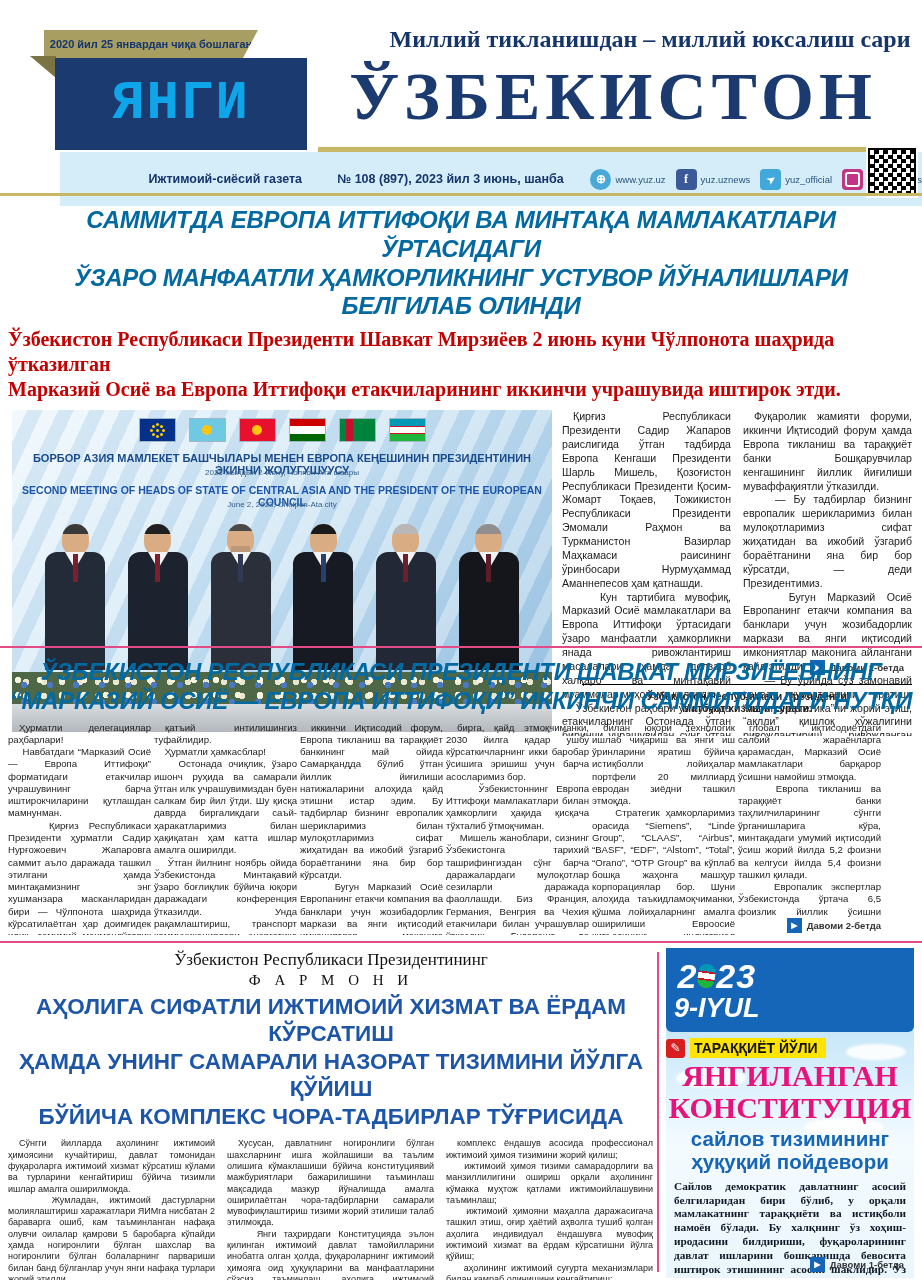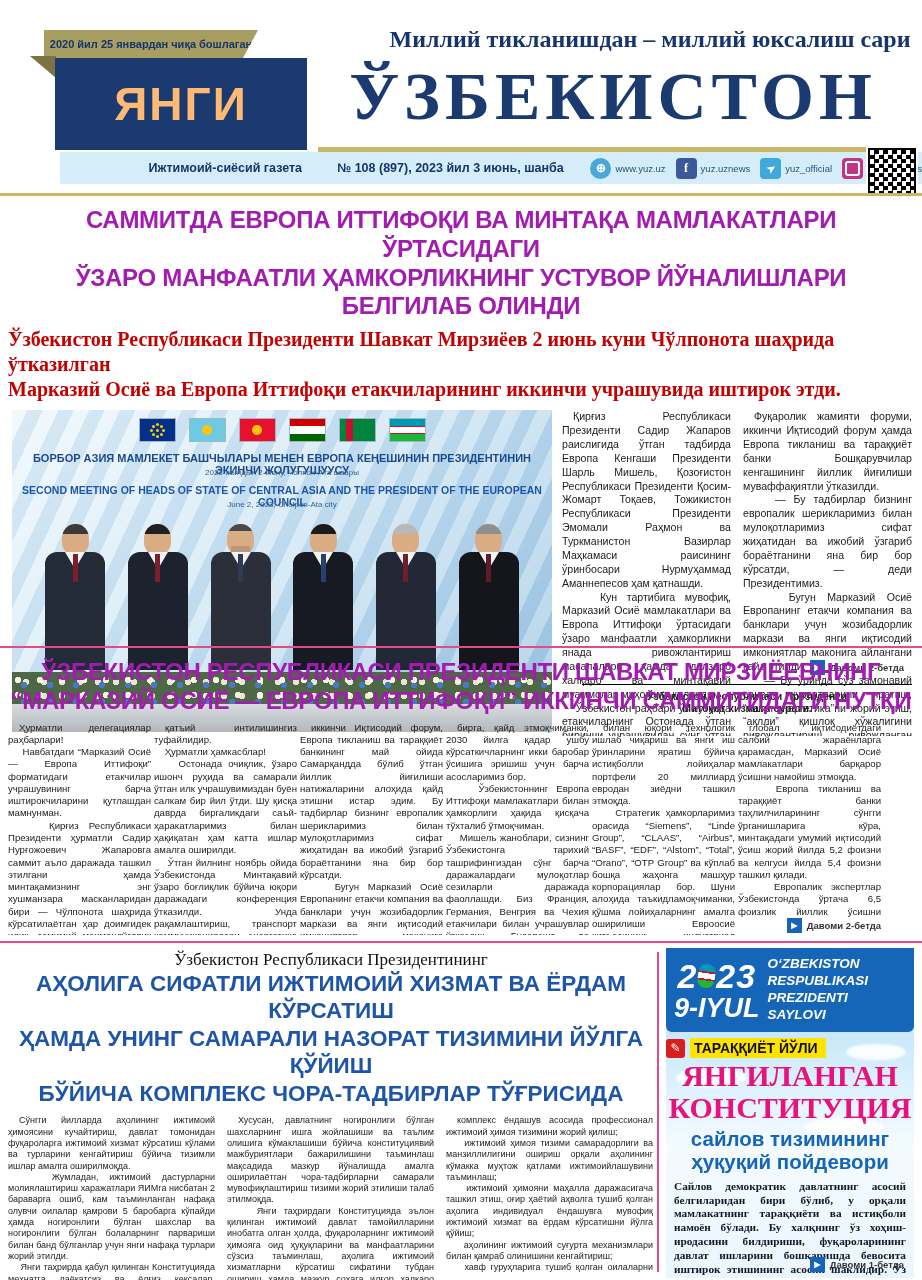--- a/index.html
+++ b/index.html
@@ -7,47 +7,47 @@
         font-family:"Liberation Sans",sans-serif;color:#1c1c1c;padding-left:48px;}
   
   .header{position:absolute;top:0;left:0;width:922px;height:196px;background:#fff;}
   .ribbon{position:absolute;left:44px;top:30px;width:214px;height:28px;background:#a89e62;
           clip-path:polygon(0 0,100% 0,93% 100%,0 100%);display:flex;align-items:center;justify-content:center;
           font-size:11px;font-weight:bold;color:#15356b;}
   .ribbon-fold{position:absolute;left:30px;top:56px;width:26px;height:22px;background:#7c7344;
           clip-path:polygon(100% 0,100% 100%,0 0);}
   .navy-box{position:absolute;left:55px;top:58px;width:252px;height:92px;background:#1b3a70;
           display:flex;align-items:center;justify-content:center;}
-  .m-left{color:#fdba74;font-family:Liberation Sans, sans-serif;font-weight:bold;font-size:46px;letter-spacing:2px;line-height:1;}
+  .m-left{color:#0ea5e9;font-family:Liberation Mono, monospace;font-weight:bold;font-size:54px;letter-spacing:2px;line-height:1;}
   .m-right{position:absolute;left:315px;top:62px;width:596px;text-align:center;color:#1b3a70;
           font-family:"Liberation Serif",serif;font-weight:bold;font-size:68px;letter-spacing:5px;line-height:1;}
   .tagline{position:absolute;left:388px;top:26px;width:524px;text-align:center;color:#15356b;
           font-family:"Liberation Serif",serif;font-size:24px;font-weight:bold;}
   .gold-underline{position:absolute;left:318px;top:147px;width:592px;height:5px;background:#c9b768;}
-  .info-bar{position:absolute;left:60px;top:152px;width:862px;height:32px;background:#d4edf9;
+  .info-bar{position:absolute;left:60px;top:152px;width:862px;height:54px;background:#d4edf9;
           display:flex;align-items:center;font-size:12.5px;color:#15356b;font-weight:bold;}
   .info-type{margin-left:70px;width:220px;text-align:center;}
   .info-issue{width:300px;text-align:center;}
   .socials{display:flex;align-items:center;gap:10px;margin-left:10px;}
   .social{display:flex;align-items:center;gap:4px;font-size:9.5px;font-weight:normal;color:#26547c;}
   .sicon{width:21px;height:21px;border-radius:4px;display:flex;align-items:center;justify-content:center;
          color:#fff;font-size:12px;font-weight:bold;}
   .sicon.globe{background:#4aa8d8;border-radius:50%;}
   .sicon.facebook{background:#3b5998;font-family:"Liberation Serif",serif;}
   .sicon.telegram{background:#41a8dc;}
   .sicon.telegram span{display:inline-block;transform:rotate(-35deg);font-size:10px;}
   .sicon.instagram{background:#c13584;}
   .sicon.instagram i{display:block;width:11px;height:11px;border:2px solid #fff;border-radius:3px;}
   .qr{position:absolute;right:6px;top:-4px;width:44px;height:44px;background:
       repeating-conic-gradient(#000 0% 25%,#fff 0% 50%) 0 0/9px 9px;border:2px solid #000;outline:2px solid #fff;}
   .gold-line{position:absolute;left:0;top:193px;width:922px;height:3px;background:#c9b768;}
   
   .art1{position:absolute;left:0;top:198px;width:922px;}
-  .headline-blue{white-space:pre-line;text-align:center;color:#a21caf;font-weight:bold;
-      font-size:24px;line-height:1.2;letter-spacing:-0.3px;padding:8px 8px 2px;}
+  .headline-blue{white-space:pre-line;text-align:center;color:#0369a1;font-weight:bold;
+      font-size:24px;line-height:1.2;letter-spacing:-0.3px;padding:8px 8px 2px;font-style:italic;}
   .subhead-red{white-space:pre-line;color:#c40000;font-family:"Liberation Serif",serif;
       font-weight:bold;font-size:20px;line-height:1.25;padding:4px 8px 6px;}
   .art1-row{position:relative;display:flex;gap:10px;padding:2px 8px 0 12px;height:326px;}
   
   .photo{position:relative;width:540px;height:322px;flex:none;overflow:hidden;
       background:linear-gradient(135deg,#eef7fc 0%,#cfe6f4 45%,#9cc4e2 100%);}
   .photo-stripes{position:absolute;inset:0;background:repeating-linear-gradient(115deg,rgba(255,255,255,.25) 0 14px,rgba(120,170,215,.18) 14px 28px);}
   .flags{position:absolute;left:0;right:0;top:8px;display:flex;justify-content:center;gap:13px;}
   .flag{width:37px;height:24px;border:1px solid #9fb6c6;box-sizing:border-box;position:relative;flex:none;}
   .flag-eu{background:#043087;}
@@ -315,20 +315,21 @@
         </div>
       </div>
     </div>
   </div>
   <div class="pink-hr" style="top:941px"></div>
 
   <div class="bottom">
 
     <div class="decree">
       <div class="decree-org">Ўзбекистон Республикаси Президентининг</div>
+      <div class="decree-type">Ф А Р М О Н И</div>
       <div class="decree-headline">АҲОЛИГА СИФАТЛИ ИЖТИМОИЙ ХИЗМАТ ВА ЁРДАМ КЎРСАТИШ
 ҲАМДА УНИНГ САМАРАЛИ НАЗОРАТ ТИЗИМИНИ ЙЎЛГА ҚЎЙИШ
 БЎЙИЧА КОМПЛЕКС ЧОРА-ТАДБИРЛАР ТЎҒРИСИДА</div>
       <div class="decree-cols">
         <div class="ncol dcol">Сўнгги йилларда аҳолининг ижтимоий ҳимоясини кучайтириш, давлат томонидан фуқароларга ижтимоий хизмат кўрсатиш кўлами ва турларини кенгайтириш бўйича тизимли ишлар амалга оширилмоқда.
     Жумладан, ижтимоий дастурларни молиялаштириш харажатлари ЯИМга нисбатан 2 бараварга ошиб, кам таъминланган нафақа олувчи оилалар қамрови 5 баробарга кўпайди ҳамда ногиронлиги бўлган шахслар ва ногиронлиги бўлган болаларнинг парвариши билан банд бўлганлар учун янги нафақа турлари жорий этилди.
     Янги таҳрирда қабул қилинган Конституцияда меҳнатга лаёқатсиз ва ёлғиз кексалар, ногиронлиги бўлган шахслар ҳамда аҳолининг ижтимоий жиҳатдан эҳтиёжманд бошқа тоифаларининг ҳуқуқлари давлат ҳимоясида бўлишининг белгиланганлиги мазкур соҳани ягона ёндашув асосида ислоҳ қилиш зарурлигини тақозо этмоқда.</div>
         <div class="ncol dcol">Хусусан, давлатнинг ногиронлиги бўлган шахсларнинг ишга жойлашиши ва таълим олишига кўмаклашиши бўйича конституциявий мажбуриятлари бажарилишини таъминлаш мақсадида мазкур йўналишда амалга оширилаётган чора-тадбирларни самарали мувофиқлаштириш тизими жорий этилиши талаб этилмоқда.
     Янги таҳрирдаги Конституцияда эълон қилинган ижтимоий давлат тамойилларини инобатга олган ҳолда, фуқароларнинг ижтимоий ҳимояга оид ҳуқуқларини ва манфаатларини сўзсиз таъминлаш, аҳолига ижтимоий хизматларни кўрсатиш сифатини тубдан ошириш ҳамда мазкур соҳага илғор халқаро стандартларга асосланган мутлақо янги бошқарув тизимини жорий этиш мақсадида:
     1. Қуйидагилар давлат томонидан аҳолини манзилли ҳимоя қилишнинг асосий йўналишлари этиб белгилансин:</div>
@@ -348,25 +349,20 @@
     <div class="election">
       <div class="el-banner">
         <div class="el-left">
           <span class="el-year">
             <span>2</span>
               <span class="flag-zero"></span>
               <span>23</span>
           </span>
           <span class="el-date">9-IYUL</span>
         </div>
-        <div class="el-lines">
-          <div>O‘ZBEKISTON</div>
-          <div>RESPUBLIKASI</div>
-          <div>PREZIDENTI SAYLOVI</div>
-        </div>
       </div>
       <div class="cloud" style="left:10px;top:120px;width:70px;height:20px"></div>
       <div class="cloud" style="right:8px;top:96px;width:60px;height:16px"></div>
       <div class="cloud" style="right:30px;top:170px;width:80px;height:18px"></div>
       <div class="el-badge-row">
         <span class="pencil">✎</span>
         <span class="el-badge">ТАРАҚҚИЁТ ЙЎЛИ</span>
       </div>
       <div class="el-title">ЯНГИЛАНГАН</div>
       <div class="el-title">КОНСТИТУЦИЯ</div>

